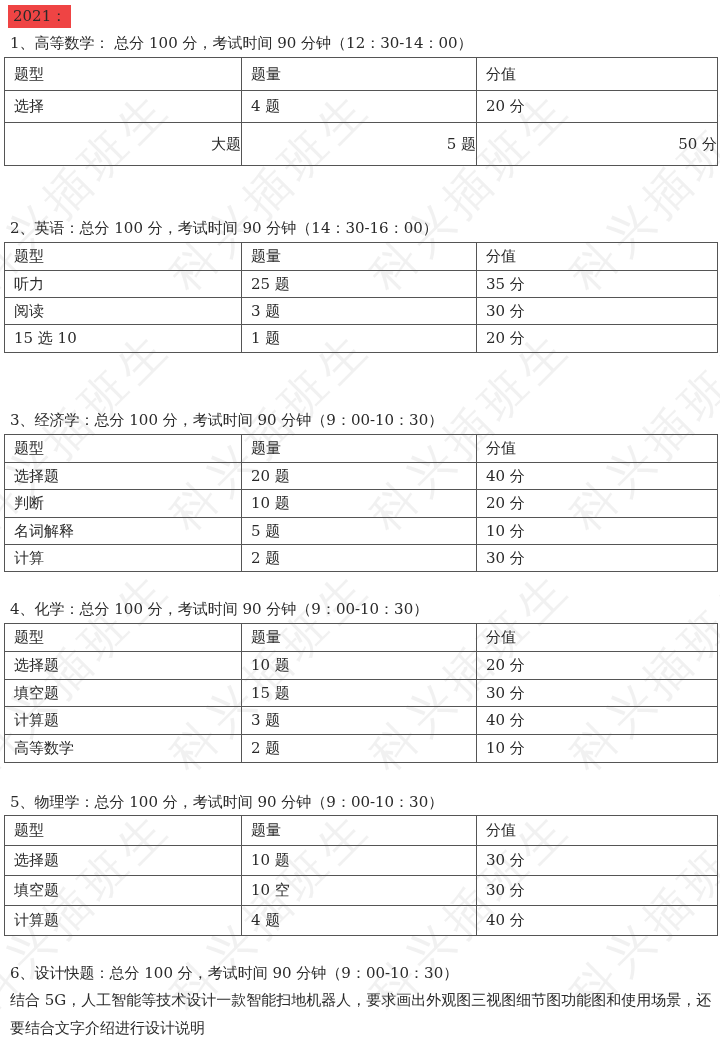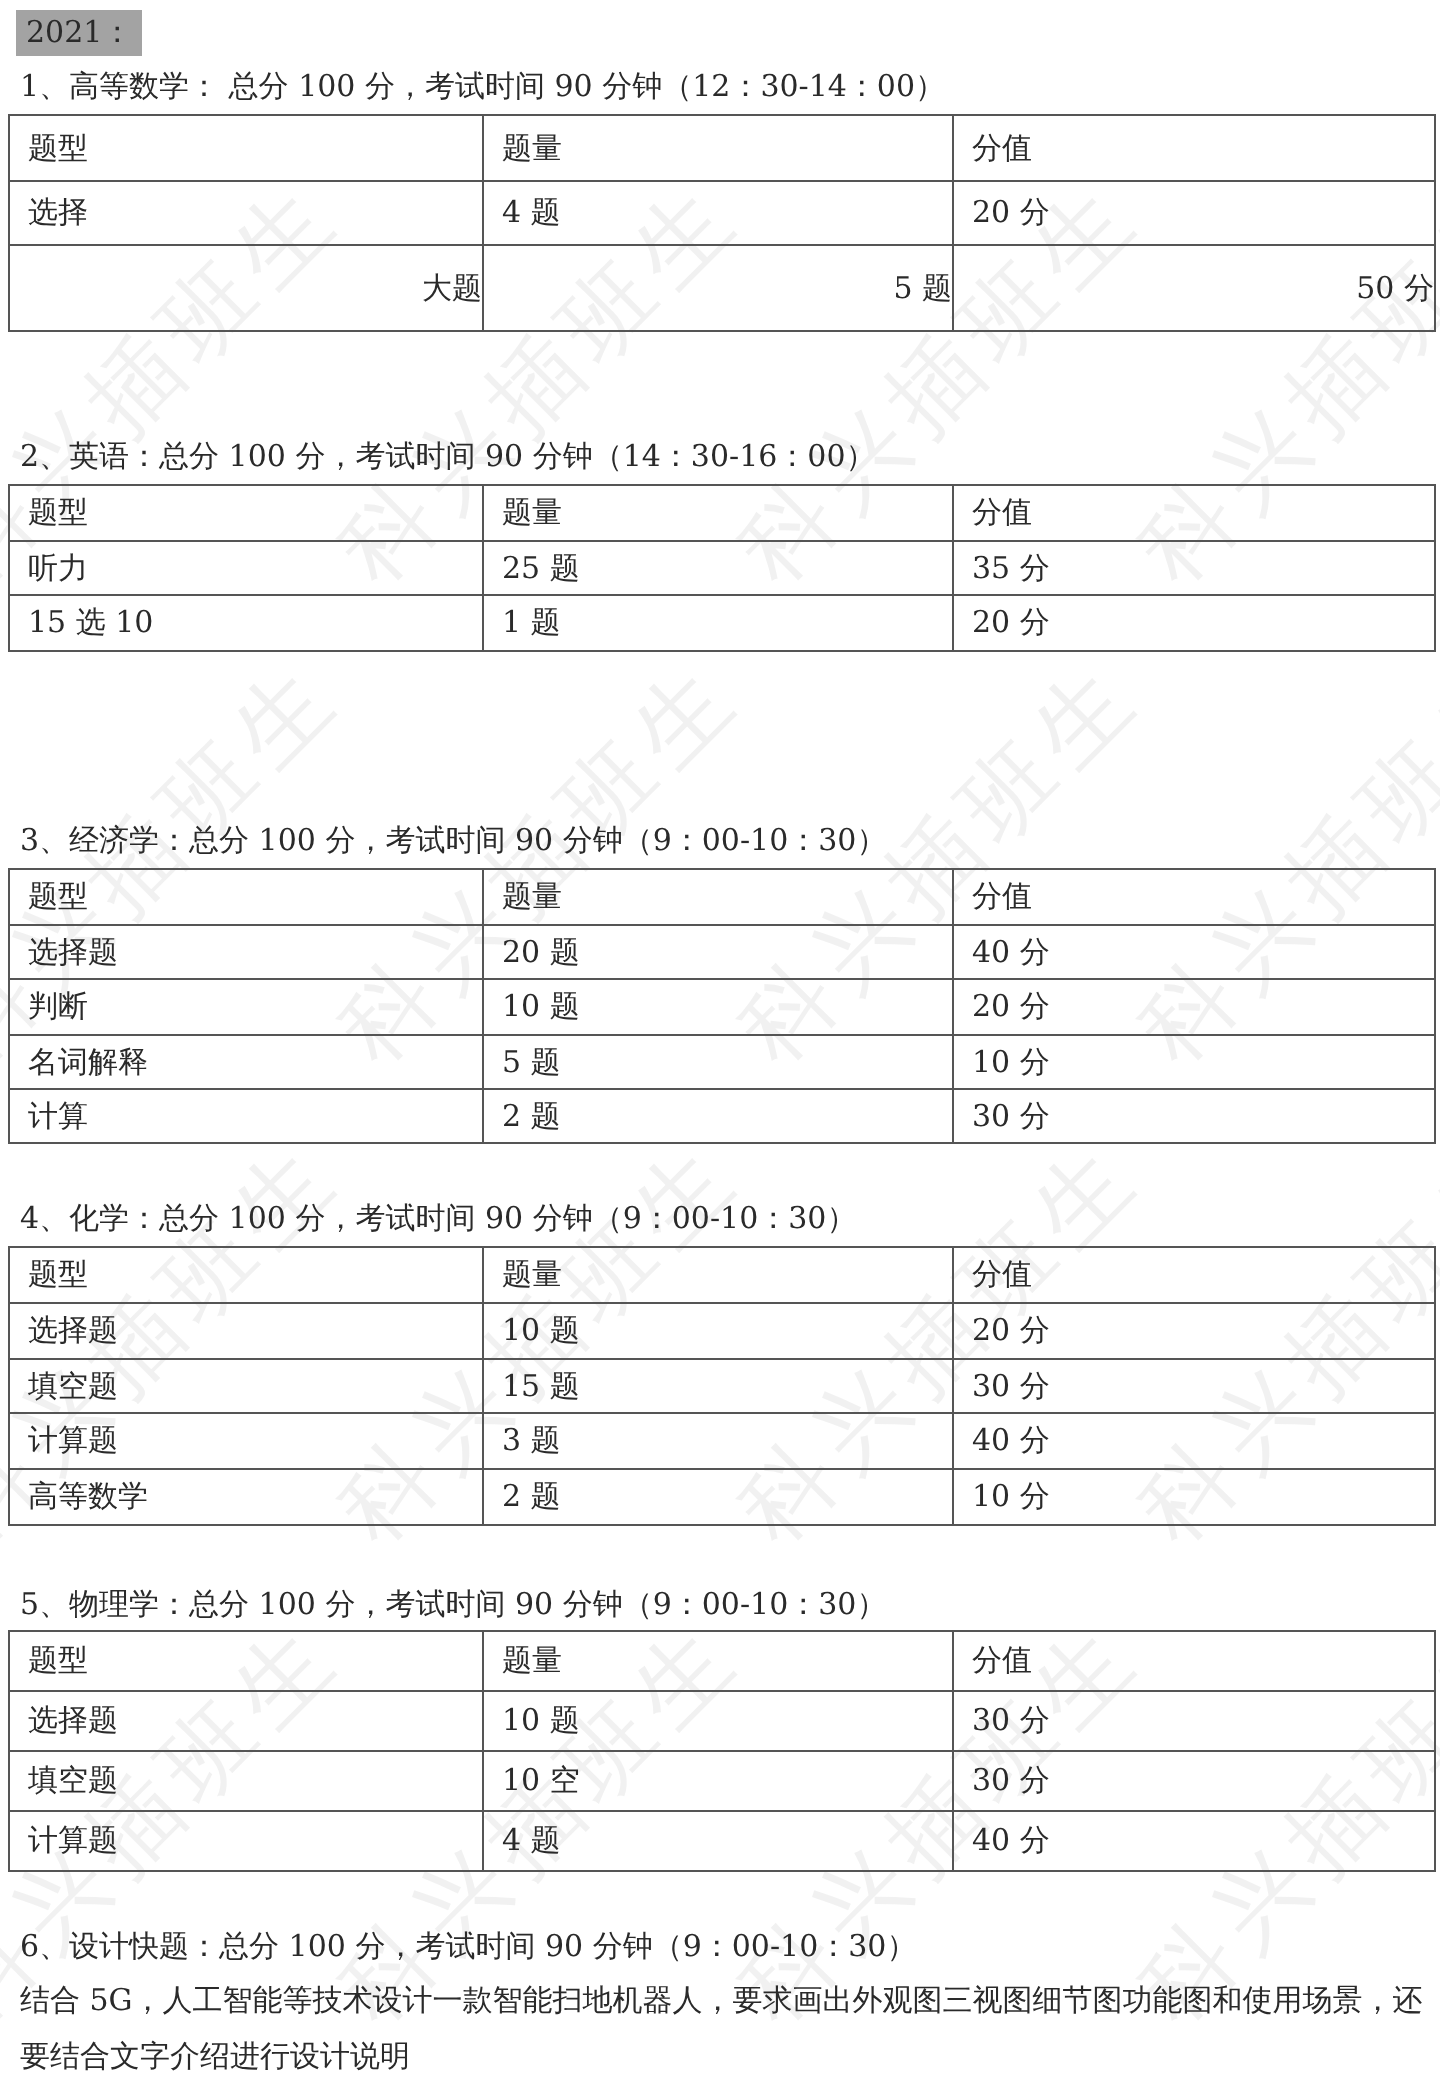--- a/index.html
+++ b/index.html
@@ -14,21 +14,21 @@
     overflow:hidden; pointer-events:none; z-index:0;
   }
   .wm {
     position:absolute; font-size:46px; color:rgba(150,150,150,0.13);
     transform:rotate(-45deg); white-space:nowrap; letter-spacing:6px;
     font-family:"DejaVu Sans", sans-serif;
   }
   .content { position:absolute; left:0; top:0; width:720px; z-index:1; }
   .year {
     position:absolute; left:8px; top:5px; height:23px; padding:0 5px;
-    background:#a3a3a3; line-height:23px; font-size:15px;
+    background:#ef4444; line-height:23px; font-size:15px;
   }
   .sec-title {
     position:absolute; left:10px; line-height:22px; font-size:15px; white-space:nowrap;
   }
   table.exam {
     position:absolute; left:4px; width:713px; border-collapse:collapse;
     table-layout:fixed;
   }
   table.exam td {
     border:1.5px solid #555; padding:0 0 0 9px; font-size:15px;
@@ -104,20 +104,25 @@
         <tr style="height:28px;">
       <td>题型</td>
       <td>题量</td>
       <td>分值</td>
     </tr>
     <tr style="height:27px;">
       <td>听力</td>
       <td>25 题</td>
       <td>35 分</td>
     </tr>
+    <tr style="height:27px;">
+      <td>阅读</td>
+      <td>3 题</td>
+      <td>30 分</td>
+    </tr>
     <tr style="height:28px;">
       <td>15 选 10</td>
       <td>1 题</td>
       <td>20 分</td>
     </tr>
   </tbody>
     </table>
 
   <div class="sec-title" style="top:409px;">3、经济学：总分 100 分，考试时间 90 分钟（9：00-10：30）</div>
   <table class="exam" style="top:434px;">

